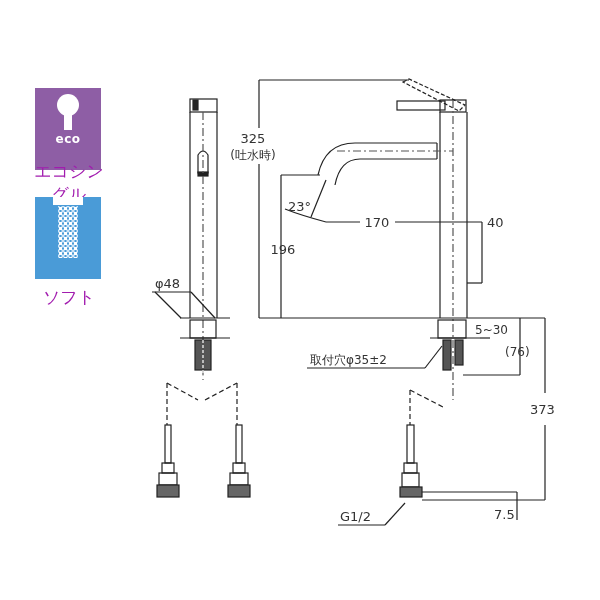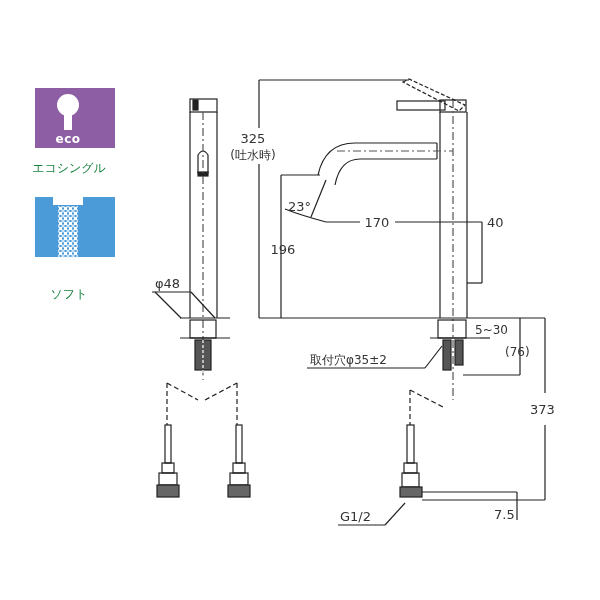--- a/index.html
+++ b/index.html
@@ -1,22 +1,22 @@
 <!DOCTYPE html>
 <html><head>
 <meta charset="utf-8">
 <style>
   html, body { margin: 0; padding: 0; background: #ffffff; }
   body { width: 600px; height: 600px; position: relative; overflow: hidden;
          font-family: "DejaVu Sans", "Liberation Sans", sans-serif; }
-  .badge { position: absolute; left: 35px; width: 66px; height: 60px; padding-left: 14px; }
+  .badge { position: absolute; left: 35px; width: 66px; height: 82px; }
   .badge-eco { top: 88px; background: #8e5ea5; }
   .badge-soft { top: 197px; background: #4a9bd7; }
   .badge-caption { position: absolute; left: 28px; width: 82px; text-align: center;
-                   font-size: 12px; color: #15803d; }
+                   font-size: 17px; color: #a21caf; }
   .cap-eco { top: 160px; }
   .cap-soft { top: 270px; margin-top: 16px; }
   .eco-text { position: absolute; left: 0; width: 66px; top: 44px; text-align: center;
               color: #fff; font-weight: bold; font-size: 12px; letter-spacing: 0.5px; }
   .eco-bulb { position: absolute; left: 22px; top: 6px; width: 22px; height: 22px;
               background: #fff; border-radius: 50%; }
   .eco-stem { position: absolute; left: 29px; top: 24px; width: 8px; height: 18px; background: #fff; }
   .soft-top { position: absolute; left: 18px; top: 0; width: 30px; height: 8px; background: #fff; }
   .soft-stream { position: absolute; left: 23px; top: 9px; width: 20px; height: 52px;
     background-image:

